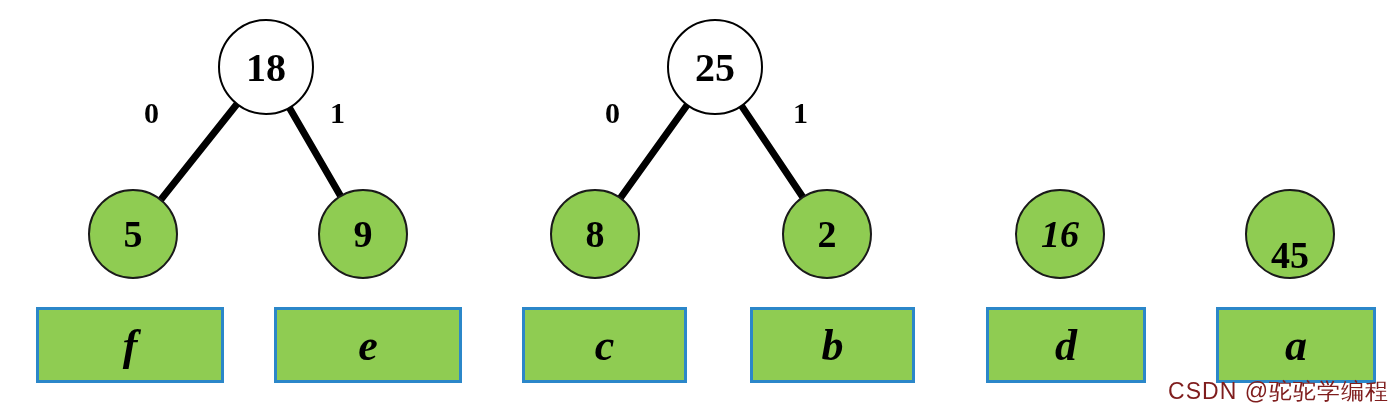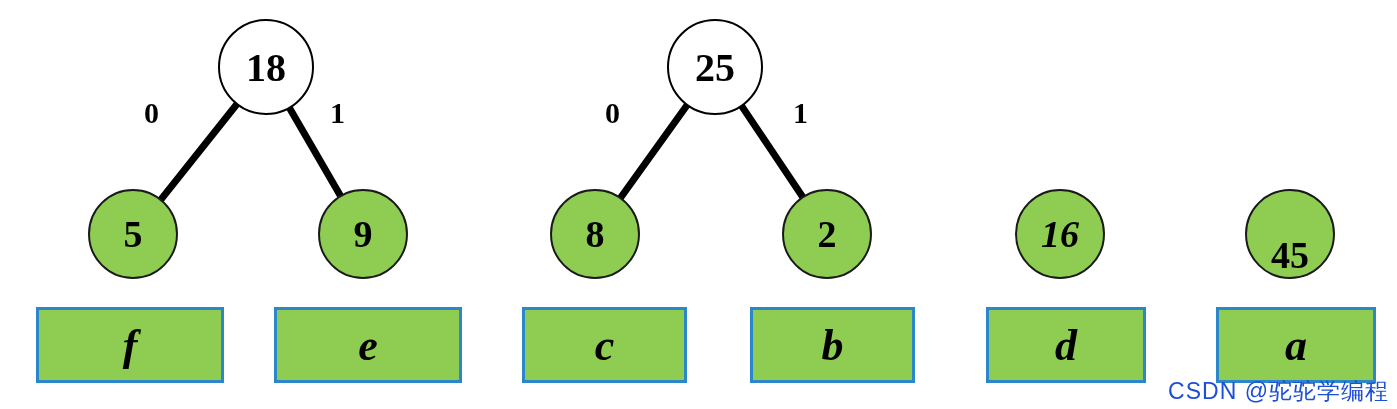--- a/index.html
+++ b/index.html
@@ -75,21 +75,21 @@
     z-index: 3;
   }
 
   
   .watermark {
     position: absolute;
     right: 8px;
     bottom: 2px;
     font-family: "Liberation Sans", "DejaVu Sans", sans-serif;
     font-size: 23px;
-    color: #1d4ed8;
+    color: #7f1d1d;
     letter-spacing: 1px;
     white-space: nowrap;
     z-index: 9;
     pointer-events: none;
   }
 </style>
 </head>
 <body>
 
 <div id="stage">

